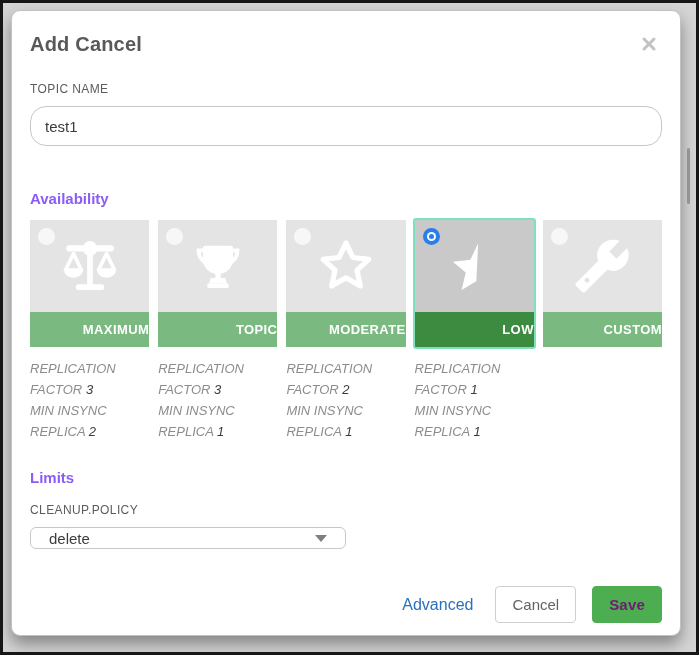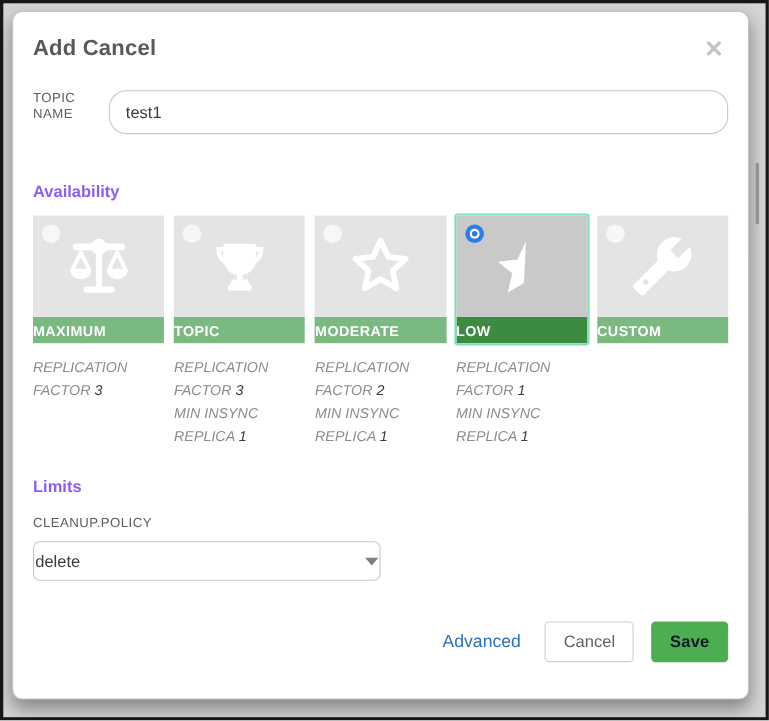--- a/index.html
+++ b/index.html
@@ -8,65 +8,65 @@
   .scroll-thumb{position:absolute;right:6px;top:145px;width:3px;height:56px;background:#9e9e9e;border-radius:2px;}
   .modal{position:absolute;left:8px;top:7px;width:670px;height:626px;box-sizing:border-box;
     background:#ffffff;border:1px solid #c2c2c2;border-radius:9px;
     box-shadow:0 8px 16px rgba(0,0,0,.38);padding:22px 18px 12px 18px;overflow:hidden;}
   
   .hdr{display:flex;align-items:flex-start;justify-content:space-between;}
   .title{font-size:20px;font-weight:bold;color:#595959;letter-spacing:.2px;}
   .close-btn{width:18px;height:18px;margin:2px 4px 0 0;cursor:pointer;display:flex;align-items:center;justify-content:center;}
   
   .fields{display:flex;gap:28px;margin-top:26px;}
-  .field{display:flex;flex-direction:row;}
+  .field{display:flex;flex-direction:column;}
   .field.grow{flex:1;}
   .field.partitions{width:140px;flex:none;}
   .flabel{font-size:12px;color:#5c5c5c;letter-spacing:.4px;margin-bottom:10px;}
   .tinput{height:40px;box-sizing:border-box;border:1px solid #c6c6cb;border-radius:16px;
     padding:0 14px;font-size:15px;color:#3c3c3c;background:#fff;width:100%;outline:none;
     font-family:"Liberation Sans","DejaVu Sans",sans-serif;}
   .numwrap{position:relative;}
   .numwrap .tinput{padding-right:36px;}
   .stepper{position:absolute;right:9px;top:50%;transform:translateY(-50%);width:20px;height:22px;
     border:1px solid #c2c2c2;border-radius:10px;display:flex;flex-direction:column;
     align-items:center;justify-content:center;gap:1px;background:#fff;cursor:pointer;}
   
   .sect-head{font-size:15px;font-weight:bold;color:#8b5cf6;}
   .avail-head{margin-top:44px;}
   .cards{display:flex;gap:9px;margin-top:13px;}
   .card{flex:1;cursor:pointer;position:relative;border-radius:1px;}
   .card-icon-area{height:92px;background:#e4e4e4;position:relative;display:flex;align-items:center;justify-content:center;}
-  .card-bar{height:24px;display:flex;align-items:center;justify-content:flex-start;background:#7ab980;}
+  .card-bar{height:35px;display:flex;align-items:center;justify-content:flex-end;background:#7ab980;}
   .card-bar span{color:#fff;font-size:13px;font-weight:bold;letter-spacing:.4px;}
   .card.selected{outline:2px solid #7fe0bd;outline-offset:0;}
   .card.selected .card-icon-area{background:#c9c9c9;}
   .card.selected .card-bar{background:#3d8b40;}
   .radio{position:absolute;left:8px;top:8px;width:17px;height:17px;border-radius:50%;background:#f7f7f7;}
   .radio.on{background:#2b7de9;display:flex;align-items:center;justify-content:center;}
   .radio.on .ring{width:9px;height:9px;border-radius:50%;background:#fff;display:flex;align-items:center;justify-content:center;}
   .radio.on .dot{width:5px;height:5px;border-radius:50%;background:#2b7de9;}
   .details-row{display:flex;gap:9px;margin-top:11px;}
   .detail-col{flex:1;font-size:13px;line-height:21px;color:#8c8c8c;}
   .detail-col .pair{width:112px;font-style:italic;}
   .detail-col .dv{color:#3b3b3b;}
   
   .limits-head{margin-top:27px;}
   .cleanup-label{font-size:12px;color:#5c5c5c;letter-spacing:.4px;margin-top:17px;}
-  .selectbox{margin-top:10px;width:316px;height:36px;box-sizing:border-box;border:1px solid #c6c6cb;border-radius:6px;
-    display:flex;align-items:center;justify-content:space-between;padding:0 1px;cursor:pointer;background:#fff;}
+  .selectbox{margin-top:10px;width:316px;height:22px;box-sizing:border-box;border:1px solid #c6c6cb;border-radius:6px;
+    display:flex;align-items:center;justify-content:space-between;padding:0 18px;cursor:pointer;background:#fff;}
   .selectbox .val{font-size:15px;color:#3c3c3c;}
   .caret{width:0;height:0;border-left:6px solid transparent;border-right:6px solid transparent;border-top:7px solid #7f7f7f;}
   
   .footer{display:flex;align-items:center;justify-content:flex-end;gap:16px;margin-top:37px;}
   .adv-link{font-size:16px;color:#2a70bd;cursor:pointer;margin-right:6px;}
   .btn{height:37px;box-sizing:border-box;border-radius:4px;font-size:15px;display:flex;align-items:center;
     justify-content:center;padding:0 16px;cursor:pointer;font-family:"Liberation Sans","DejaVu Sans",sans-serif;}
   .btn-cancel{background:#fff;border:1px solid #cfcfcf;color:#5f6368;}
-  .btn-save{background:#4cae50;border:1px solid #4cae50;color:#0f172a;font-weight:bold;letter-spacing:.2px;}
+  .btn-save{background:#4cae50;border:1px solid #4cae50;color:#701a75;font-weight:bold;letter-spacing:.2px;}
   .white-icon{display:block;}
 </style>
 </head>
 <body>
 
 <div class="screen">
   <div class="scroll-thumb"></div>
 
   <div class="modal">
 
@@ -167,20 +167,21 @@
         </div>
         <div class="card-bar">
             <span>CUSTOM</span>
           </div>
       </div>
     </div>
 
     <div class="details-row">
       <div class="detail-col">
         <div class="pair"><span>REPLICATION FACTOR</span> <span class="dv">3</span></div>
+        <div class="pair"><span>MIN INSYNC REPLICA</span> <span class="dv">2</span></div>
       </div>
       <div class="detail-col">
         <div class="pair"><span>REPLICATION FACTOR</span> <span class="dv">3</span></div>
         <div class="pair"><span>MIN INSYNC REPLICA</span> <span class="dv">1</span></div>
       </div>
       <div class="detail-col">
         <div class="pair"><span>REPLICATION FACTOR</span> <span class="dv">2</span></div>
         <div class="pair"><span>MIN INSYNC REPLICA</span> <span class="dv">1</span></div>
       </div>
       <div class="detail-col">

